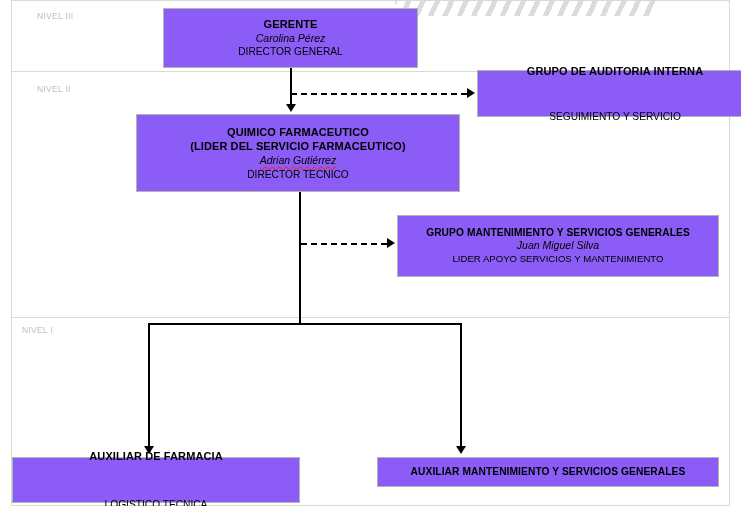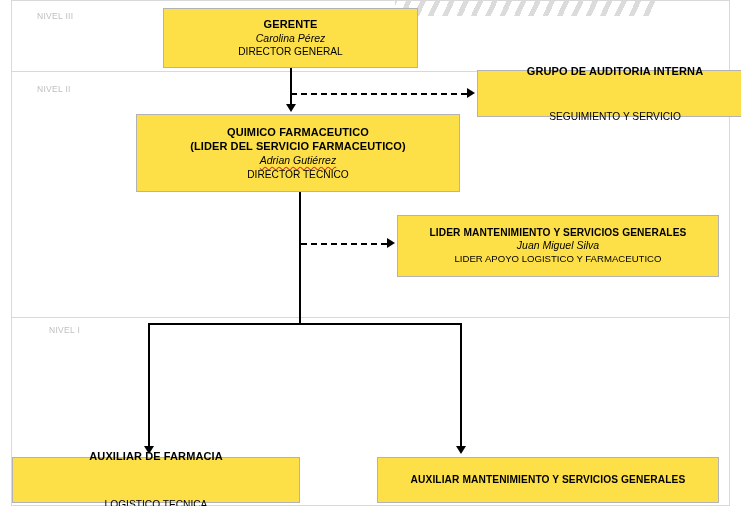--- a/index.html
+++ b/index.html
@@ -24,21 +24,21 @@
         border:1px solid #d9d9d9;background:transparent;}
   .band-label{
     position:absolute;color:#bfbfbf;font-size:8.5px;letter-spacing:.3px;
     white-space:nowrap;
     margin-left:13px;
   }
 
   
   .node{
     position:absolute;box-sizing:border-box;
-    background:#fde047;border:1px solid #b3b3b3;
+    background:#8b5cf6;border:1px solid #b3b3b3;
     display:flex;flex-direction:column;align-items:center;justify-content:center;
     text-align:center;color:#000;line-height:1.32;
   }
   .n-title{font-weight:bold;font-size:11px;letter-spacing:.1px;}
   .n-title.sm{font-size:10.2px;}
   .n-person{
     font-style:italic;font-size:10.5px;
     
     text-decoration:underline wavy #e03030;
     text-decoration-skip-ink:none;
@@ -78,21 +78,21 @@
 <div id="chart">
 
   <div class="watermark"></div>
 
   <div class="band" style="top:0px;width:719px;height:72px;"></div>
   <div class="band" style="top:71px;width:719px;height:247px;"></div>
   <div class="band" style="top:317px;width:719px;height:189px;"></div>
 
   <div class="band-label" style="left:24px;top:11px;">NIVEL III</div>
   <div class="band-label" style="left:24px;top:84px;">NIVEL II</div>
-  <div class="band-label" style="left:36px;top:325px;">NIVEL I</div>
+  <div class="band-label" style="left:9px;top:325px;">NIVEL I</div>
 
   <div class="ln vline" style="left:290px;top:67px;height:40px;"></div>
   <div class="arrow-down" style="left:286px;top:104px;"></div>
 
   <div class="dash-h" style="left:291px;top:93px;width:176px;"></div>
   <div class="arrow-right" style="left:467px;top:88px;"></div>
 
   <div class="dash-h" style="left:301px;top:243px;width:86px;"></div>
   <div class="arrow-right" style="left:387px;top:238px;"></div>
 
@@ -118,29 +118,29 @@
   </div>
 
   <div class="node" style="left:136px;top:114px;width:324px;height:78px;">
     <div class="n-title">QUIMICO FARMACEUTICO</div>
     <div class="n-title">(LIDER DEL SERVICIO FARMACEUTICO)</div>
     <div class="n-person">Adrian Gutiérrez</div>
     <div class="n-role">DIRECTOR TECNICO</div>
   </div>
 
   <div class="node" style="left:397px;top:215px;width:322px;height:62px;">
-    <div class="n-title sm">LIDER MANTENIMIENTO Y SERVICIOS GENERALES</div>
+    <div class="n-title sm">GRUPO MANTENIMIENTO Y SERVICIOS GENERALES</div>
     <div class="n-person plain">Juan Miguel Silva</div>
-    <div class="n-role sm">LIDER APOYO LOGISTICO Y FARMACEUTICO</div>
+    <div class="n-role sm">LIDER APOYO SERVICIOS Y MANTENIMIENTO</div>
   </div>
 
   <div class="node" style="left:12px;top:457px;width:288px;height:46px;gap:34px;">
     <div class="n-title">AUXILIAR DE FARMACIA</div>
     <div class="n-role">LOGISTICO TECNICA</div>
   </div>
 
-  <div class="node" style="left:377px;top:457px;width:342px;height:46px;">
+  <div class="node" style="left:377px;top:457px;width:342px;height:30px;">
     <div class="n-title sm">AUXILIAR MANTENIMIENTO Y SERVICIOS GENERALES</div>
   </div>
 
   <div class="under-strip"></div>
 
 </div>
 
 </body></html>

